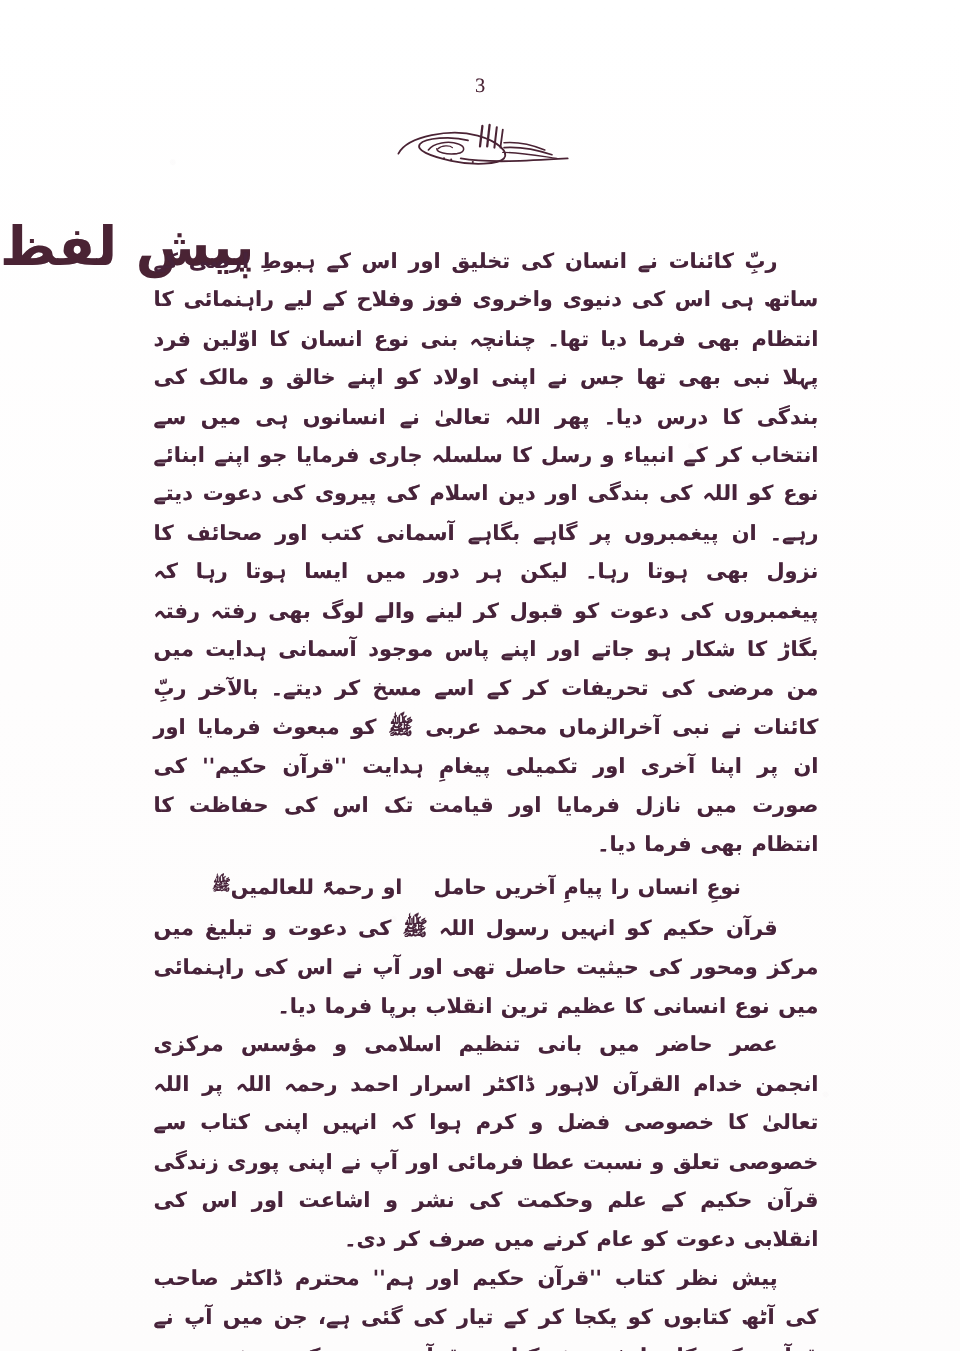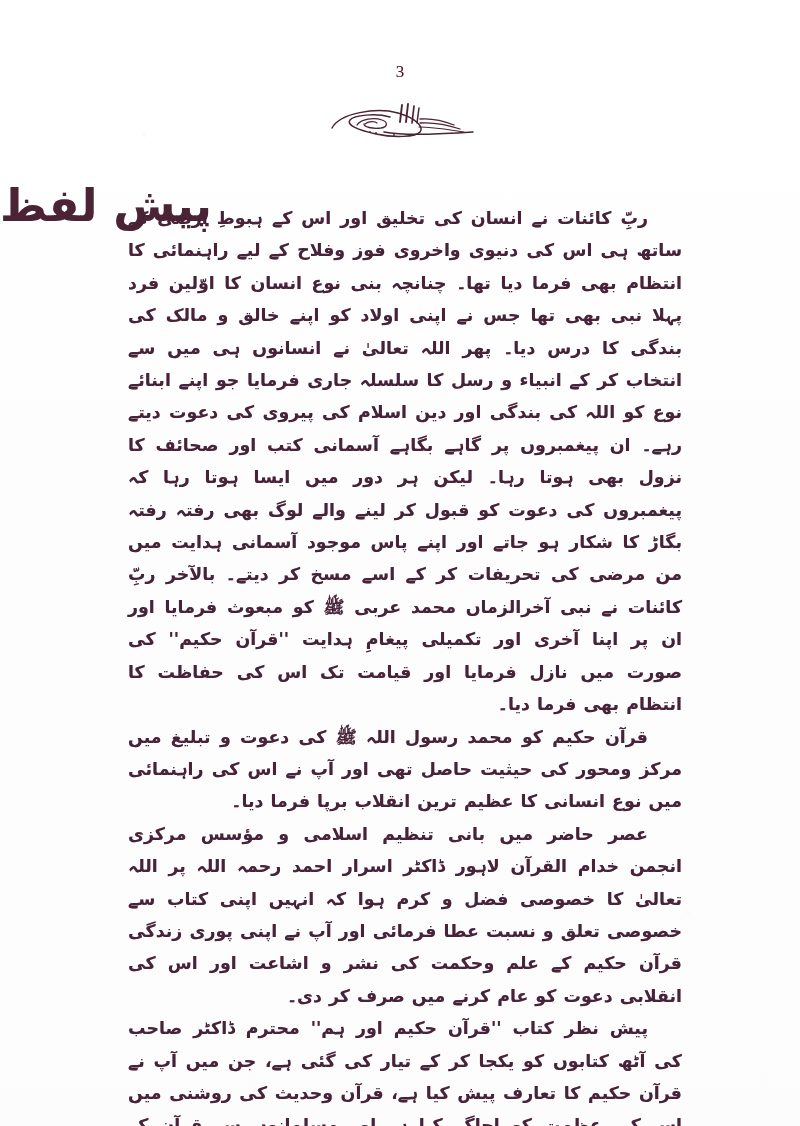--- a/index.html
+++ b/index.html
@@ -162,22 +162,25 @@
       </g>
     </svg>
   </div>
 
   <h1 id="heading">پیش لفظ</h1>
 
   <div id="body-text">
 
     <p>ربِّ کائنات نے انسان کی تخلیق اور اس کے ہبوطِ ارضی کے ساتھ ہی اس کی دنیوی واخروی فوز وفلاح کے لیے راہنمائی کا انتظام بھی فرما دیا تھا۔ چنانچہ بنی نوع انسان کا اوّلین فرد پہلا نبی بھی تھا جس نے اپنی اولاد کو اپنے خالق و مالک کی بندگی کا درس دیا۔ پھر اللہ تعالیٰ نے انسانوں ہی میں سے انتخاب کر کے انبیاء و رسل کا سلسلہ جاری فرمایا جو اپنے ابنائے نوع کو اللہ کی بندگی اور دین اسلام کی پیروی کی دعوت دیتے رہے۔ ان پیغمبروں پر گاہے بگاہے آسمانی کتب اور صحائف کا نزول بھی ہوتا رہا۔ لیکن ہر دور میں ایسا ہوتا رہا کہ پیغمبروں کی دعوت کو قبول کر لینے والے لوگ بھی رفتہ رفتہ بگاڑ کا شکار ہو جاتے اور اپنے پاس موجود آسمانی ہدایت میں من مرضی کی تحریفات کر کے اسے مسخ کر دیتے۔ بالآخر ربِّ کائنات نے نبی آخرالزماں محمد عربی ﷺ کو مبعوث فرمایا اور ان پر اپنا آخری اور تکمیلی پیغامِ ہدایت ''قرآن حکیم'' کی صورت میں نازل فرمایا اور قیامت تک اس کی حفاظت کا انتظام بھی فرما دیا۔</p>
 
+    <p class="couplet">
+      <span class="hemistich">نوعِ انساں را پیامِ آخریں حامل</span><span class="gap"></span><span class="hemistich">او رحمۃً للعالمیں</span><span class="honorific">ﷺ</span>
+    </p>
 
-    <p>قرآن حکیم کو محمد رسول اللہ ﷺ کی دعوت و تبلیغ میں مرکز ومحور کی حیثیت حاصل تھی اور آپ نے اس کی راہنمائی میں نوع انسانی کا عظیم ترین انقلاب برپا فرما دیا۔</p>
+    <p>قرآن حکیم کو انہیں رسول اللہ ﷺ کی دعوت و تبلیغ میں مرکز ومحور کی حیثیت حاصل تھی اور آپ نے اس کی راہنمائی میں نوع انسانی کا عظیم ترین انقلاب برپا فرما دیا۔</p>
 
     <p>عصر حاضر میں بانی تنظیم اسلامی و مؤسس مرکزی انجمن خدام القرآن لاہور ڈاکٹر اسرار احمد رحمہ اللہ پر اللہ تعالیٰ کا خصوصی فضل و کرم ہوا کہ انہیں اپنی کتاب سے خصوصی تعلق و نسبت عطا فرمائی اور آپ نے اپنی پوری زندگی قرآن حکیم کے علم وحکمت کی نشر و اشاعت اور اس کی انقلابی دعوت کو عام کرنے میں صرف کر دی۔</p>
 
     <p>پیش نظر کتاب ''قرآن حکیم اور ہم'' محترم ڈاکٹر صاحب کی آٹھ کتابوں کو یکجا کر کے تیار کی گئی ہے، جن میں آپ نے قرآن حکیم کا تعارف پیش کیا ہے، قرآن وحدیث کی روشنی میں اس کی عظمت کو اجاگر کیا ہے اور مسلمانوں سے قرآن کے مطالبات اور تقاضے بیان کیے ہیں۔</p>
 
   </div>
 
 </div>
 
 </body></html>

